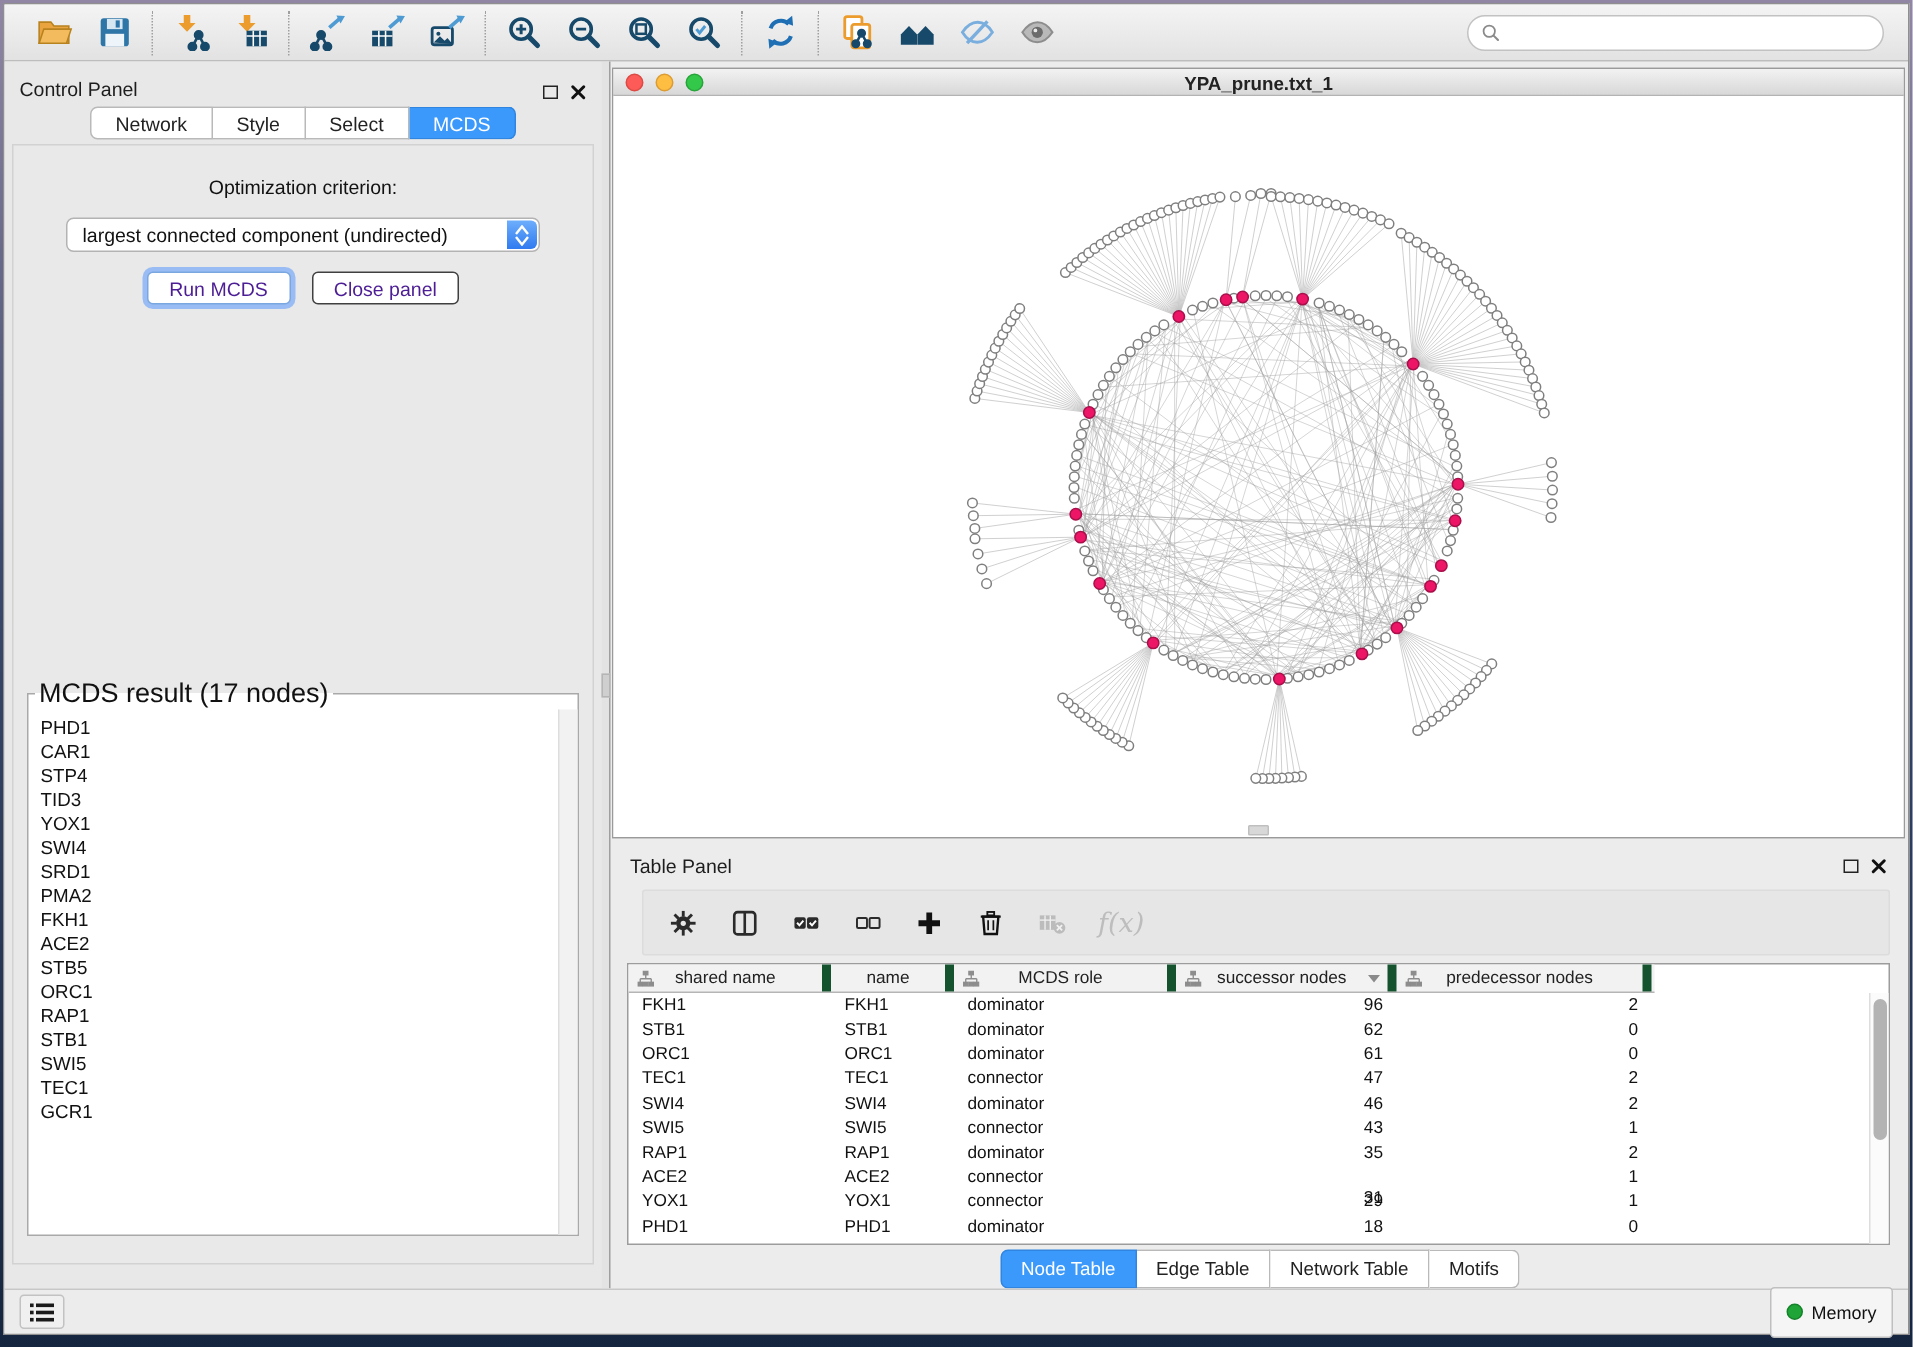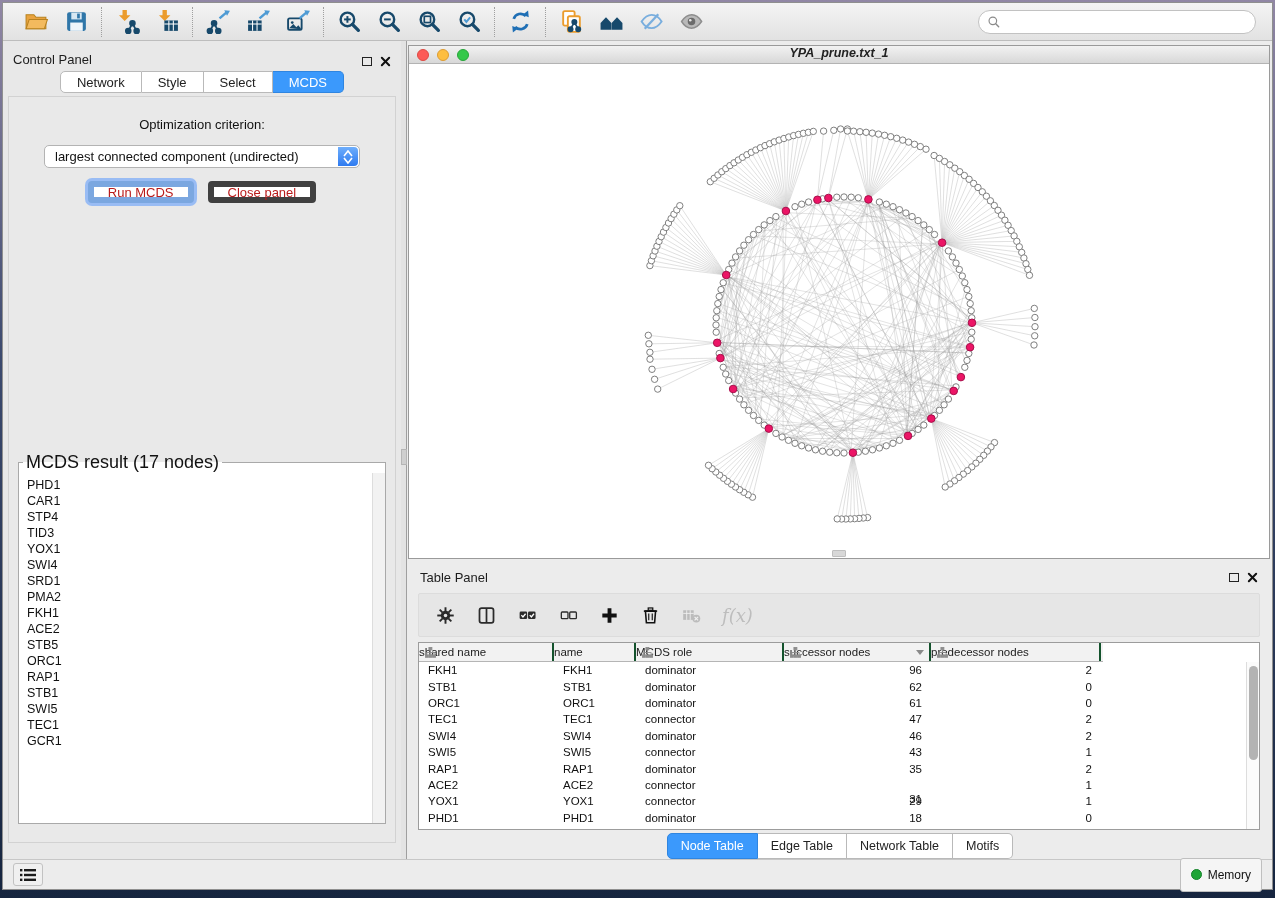--- a/index.html
+++ b/index.html
@@ -46,58 +46,58 @@
   .cp-content { position:absolute; left:5px; right:5px; top:55px; bottom:16px;
     background:#e9e9e9; border:1px solid #d2d2d2; }
   .opt-label { margin-top:20px; text-align:center; font-size:13px; color:#111; }
   .select-row { display:flex; justify-content:center; margin-top:13px; }
   .mac-select { width:316px; height:23px; background:#fff; border:1px solid #b3b3b3; border-radius:5px;
     display:flex; align-items:center; font-size:13px; color:#111; padding-left:10px; position:relative; }
   .mac-select .stepper { position:absolute; right:1px; top:1px; bottom:1px; width:20px; border-radius:0 4px 4px 0;
     background:linear-gradient(180deg,#6eaefc,#2f7bf0); display:flex; flex-direction:column; align-items:center; justify-content:center; color:#fff; }
   .stepper svg { width:10px; height:7px; display:block; }
   .btn-row { display:flex; justify-content:center; gap:14px; margin-top:13px; }
-  .mac-btn { height:22px; padding:0 14px; background:#fff; border:6px solid #404040; border-radius:4px;
-    font-size:13px; color:#b91c1c; display:flex; align-items:center; }
+  .mac-btn { height:22px; padding:0 14px; background:#fff; border:1px solid #404040; border-radius:4px;
+    font-size:13px; color:#4c1d95; display:flex; align-items:center; }
   .mac-btn.focused { box-shadow:0 0 0 3px rgba(110,165,250,.65); border-color:#7ba7e0; }
   fieldset.mcds { position:absolute; left:9px; right:9px; bottom:18px; height:372px;
     border:1px solid #a9a9a9; background:#fff; }
   fieldset.mcds legend { font-size:18px; color:#111; margin-left:4px; padding:0 3px; background:transparent; }
   .mcds-list { position:absolute; left:1px; right:14px; top:2px; bottom:1px; overflow:hidden; padding:2px 0 0 7px; }
   .mcds-item { font-size:12.5px; color:#111; line-height:16px; }
   .mcds-scroll { position:absolute; right:0; top:0; bottom:0; width:13px; background:#f2f2f2; border-left:1px solid #ddd; }
 
   
   .net-window { position:absolute; left:0; top:4px; right:2px; height:514px;
     border:1px solid #9a9a9a; background:#fff; }
   .net-titlebar { height:18px; background:linear-gradient(180deg,#f2f2f2,#d8d8d8);
-    border-bottom:1px solid #b3b3b3; position:relative; display:flex; align-items:flex-start; justify-content:center;font-style:italic; }
+    border-bottom:1px solid #b3b3b3; position:relative; display:flex; align-items:flex-end; justify-content:center; }
   .traffic { position:absolute; left:8px; top:3px; display:flex; gap:8px; }
   .tl { width:12px; height:12px; border-radius:50%; }
   .tl.red { background:#fc5b57; border:1px solid #dd4a44; }
   .tl.yellow { background:#fdbe41; border:1px solid #dd9c33; }
   .tl.green { background:#34c84a; border:1px solid #27a53a; }
   .net-title { font-size:12.5px; font-weight:700; color:#222; }
   .net-canvas { position:absolute; left:0; right:0; top:18px; bottom:0; background:#fff; overflow:hidden; }
   .split-handle { position:absolute; bottom:1px; left:50%; margin-left:-7px; width:14px; height:7px;
     background:#d8d8d8; border:1px solid #bfbfbf; border-radius:1px; }
 
   
   .tp-title-row { position:absolute; left:0; top:526px; right:2px; height:20px; display:flex; align-items:center; padding:0 12px; }
   .tp-title { font-size:13px; color:#1d1d1d; }
-  .tp-toolbar { position:absolute; left:10px; right:12px; top:552px; height:44px;
+  .tp-toolbar { position:absolute; left:20px; right:12px; top:552px; height:44px;
     background:#e6e6e6; border:1px solid #dcdcdc; border-radius:2px; display:flex; align-items:center; gap:20px; padding:0 16px; }
   .tp-icon { display:flex; align-items:center; justify-content:center; }
   .tp-icon svg { width:21px; height:21px; }
   .tp-icon.fx { font-family:"DejaVu Serif","Liberation Serif",serif; font-style:italic; font-size:18px; color:#bdbdbd; }
   .tp-table { position:absolute; left:10px; right:12px; top:601px; height:188px;
     background:#fff; border:1px solid #9c9c9c; }
   .tbl-head { display:flex; height:19px; border-bottom:1px solid #b5b5b5; background:#f2f2f2; width:684px; }
-  .th { position:relative; display:flex; align-items:center; 
-    border-right:2px solid #14532d; font-size:11.5px; color:#222; }
+  .th { position:relative; display:flex; align-items:center; justify-content:center;
+    border-right:6px solid #14532d; font-size:11.5px; color:#222; }
   .th .hicon { position:absolute; left:6px; top:4px; }
   .th .sort { position:absolute; right:5px; top:7px; width:0; height:0;
     border-left:4px solid transparent; border-right:4px solid transparent; border-top:5px solid #8a8a8a; }
   .tbl-body { position:absolute; left:0; top:19px; right:13px; bottom:0; overflow:hidden; }
   .tr { display:flex; height:16.4px; align-items:center; }
   .td { font-size:11.5px; color:#111; padding:0 9px; white-space:nowrap; overflow:hidden; }
   .td.num { text-align:right; }
   .tbl-scroll { position:absolute; right:0; top:19px; bottom:0; width:13px; background:#fbfbfb; border-left:1px solid #ddd; }
   .tbl-thumb { position:absolute; left:2px; top:4px; width:9px; height:94px; background:#b3b3b3; border-radius:5px; }
 

